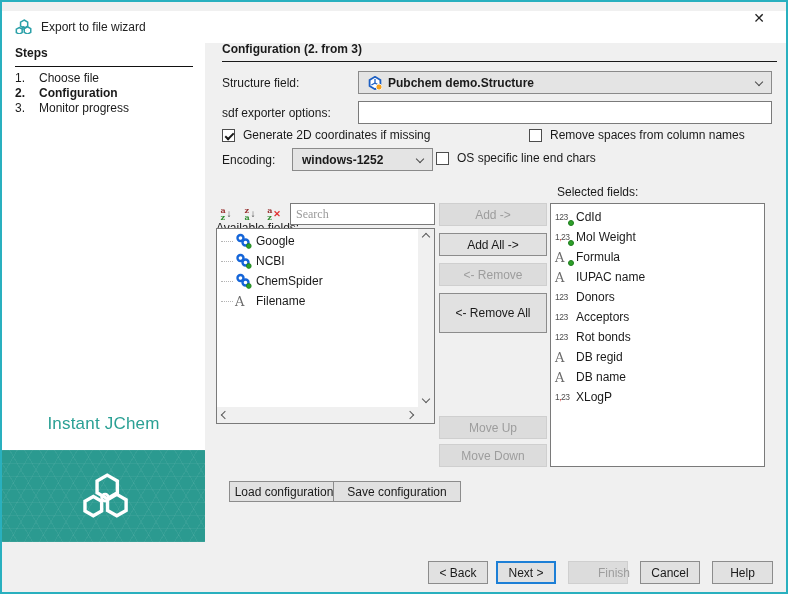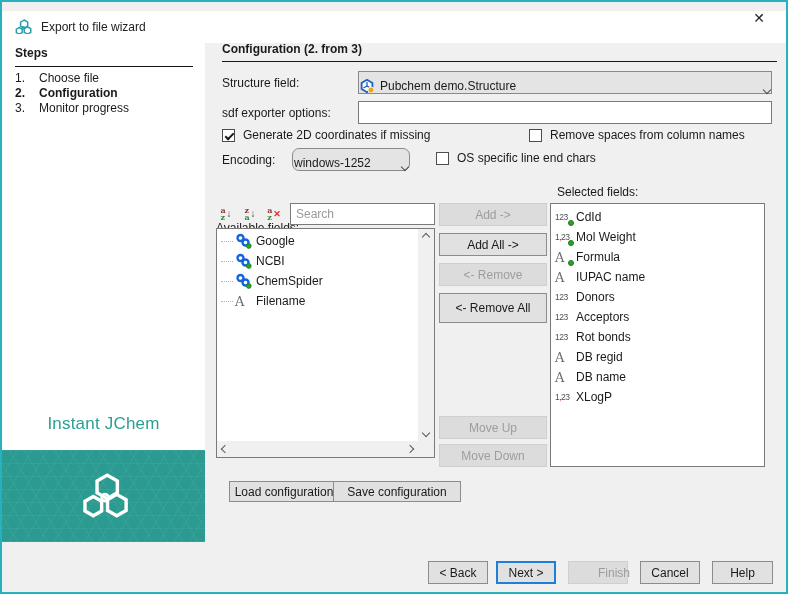--- a/index.html
+++ b/index.html
@@ -19,21 +19,21 @@
   .brand{position:absolute;left:0;top:380px;width:203px;text-align:center;font-size:17px;color:#2aa094;letter-spacing:.2px;}
   .teal-block{left:0;top:448px;width:203px;height:92px;
     background:
       repeating-linear-gradient(60deg, rgba(255,255,255,.055) 0 1px, transparent 1px 13px),
       repeating-linear-gradient(-60deg, rgba(255,255,255,.055) 0 1px, transparent 1px 13px),
       repeating-linear-gradient(0deg, rgba(255,255,255,.05) 0 1px, transparent 1px 13px),
       #2b9a90;
     display:flex;align-items:center;justify-content:center;}
   .cfg-heading{left:220px;top:40px;width:555px;font-weight:bold;padding-bottom:5px;border-bottom:1px solid #1a1a1a;}
   .lbl{white-space:nowrap;}
-  .combo{border:1px solid #8a8a8a;background:#e4e4e4;display:flex;align-items:flex-end;padding:0 1px;gap:6px;}
+  .combo{border:1px solid #8a8a8a;background:#e4e4e4;display:flex;align-items:center;padding:0 9px;gap:6px;font-weight:bold;}
   .tinput{border:1px solid #7a7a7a;background:#fff;padding:2px 5px;font-family:"Liberation Sans",sans-serif;font-size:12px;color:#1a1a1a;outline:none;}
   .tinput::placeholder{color:#9a9a9a;}
   .chev{width:6px;height:6px;border-right:1.5px solid #4a4a4a;border-bottom:1.5px solid #4a4a4a;display:inline-block;}
   .chev.down{transform:rotate(45deg);}
   .chev.up{transform:rotate(225deg);}
   .chev.left{transform:rotate(135deg);}
   .chev.right{transform:rotate(-45deg);}
   .combo .chev{margin-left:auto;margin-top:-2px;}
   .cb{width:13px;height:13px;border:1px solid #4d4d4d;background:#fff;display:inline-block;position:relative;flex:none;}
   .cb.checked::after{content:"";position:absolute;left:2px;top:3px;width:7px;height:3px;border-left:2px solid #1a1a1a;border-bottom:2px solid #1a1a1a;transform:rotate(-45deg);}
@@ -133,21 +133,21 @@
   <div class="abs cbrow" style="left:220px;top:126px;">
     <span class="cb checked"></span>
     <span>Generate 2D coordinates if missing</span>
   </div>
   <div class="abs cbrow" style="left:527px;top:126px;">
     <span class="cb"></span>
     <span>Remove spaces from column names</span>
   </div>
 
   <div class="abs lbl" style="left:220px;top:151px;">Encoding:</div>
-  <div class="abs combo" style="left:290px;top:146px;width:118px;height:23px;border-radius:7px;">
+  <div class="abs combo" style="left:290px;top:146px;width:141px;height:23px;">
     <span>windows-1252</span>
     <span class="chev down"></span>
   </div>
   <div class="abs cbrow" style="left:434px;top:149px;">
     <span class="cb"></span>
     <span>OS specific line end chars</span>
   </div>
 
   <div class="abs lbl" style="left:214px;top:183px;margin-top:36px;">Available fields:</div>
   <div class="abs lbl" style="left:555px;top:183px;">Selected fields:</div>
@@ -168,23 +168,23 @@
         <span class="sort-mark">↓</span>
       </div>
       <div class="sort-btn">
         <span class="sort-letters">
           <span class="t">a</span>
           <span class="b">z</span>
         </span>
         <span class="sort-mark red">✕</span>
       </div>
     </div>
-  <input class="abs tinput" style="left: 288px; top: 201px; width: 145px; height: 22px;" placeholder="Search">
-
-  <div class="listbox" style="left:214px;top:226px;width:219px;height:230px;text-align:right;">
+  <input class="abs tinput" style="left: 288px; top: 201px; width: 145px; height: 22px; font-family: Liberation Serif, serif;" placeholder="Search">
+
+  <div class="listbox" style="left:214px;top:226px;width:219px;height:196px;text-align:right;">
     <div id="available-rows" style="position:absolute;left:0;top:2px;right:16px;bottom:16px;overflow:hidden;">
         <div class="list-row">
           <span class="tree-dots"></span>
           <span class="fi">
             <svg width="17" height="16" viewBox="0 0 17 16">
               <circle cx="5.5" cy="5" r="3" fill="#fff" stroke="#1565d8" stroke-width="2.4"></circle>
               <circle cx="10.5" cy="9.5" r="3" fill="#fff" stroke="#1565d8" stroke-width="2.4"></circle>
               <circle cx="13.8" cy="13" r="2.4" fill="#2fa02a" stroke="#1c7d1c" stroke-width="0.8"></circle>
             </svg>
           </span>
@@ -227,21 +227,21 @@
     <div class="hscroll">
       <span class="chev left sb"></span>
       <span class="chev right sb"></span>
     </div>
     <div class="scroll-corner"></div>
   </div>
 
   <div class="abs btn disabled" style="left:437px;top:201px;width:108px;height:23px;">Add -&gt;</div>
   <div class="abs btn" style="left:437px;top:231px;width:108px;height:23px;">Add All -&gt;</div>
   <div class="abs btn disabled" style="left:437px;top:261px;width:108px;height:23px;">&lt;- Remove</div>
-  <div class="abs btn" style="left:437px;top:291px;width:108px;height:30px;">&lt;- Remove All</div>
+  <div class="abs btn" style="left:437px;top:291px;width:108px;height:40px;">&lt;- Remove All</div>
   <div class="abs btn disabled" style="left:437px;top:414px;width:108px;height:23px;">Move Up</div>
   <div class="abs btn disabled" style="left:437px;top:442px;width:108px;height:23px;">Move Down</div>
 
   <div class="listbox" style="left:548px;top:201px;width:215px;height:264px;">
     <div id="selected-rows" style="position:absolute;left:0;top:3px;right:0;bottom:0;overflow:hidden;">
         <div class="list-row">
           <span class="fi">
             <span class="num-ic"><span>1</span><span>2</span><span>3</span></span>
             <span class="kdot"></span>
           </span>

